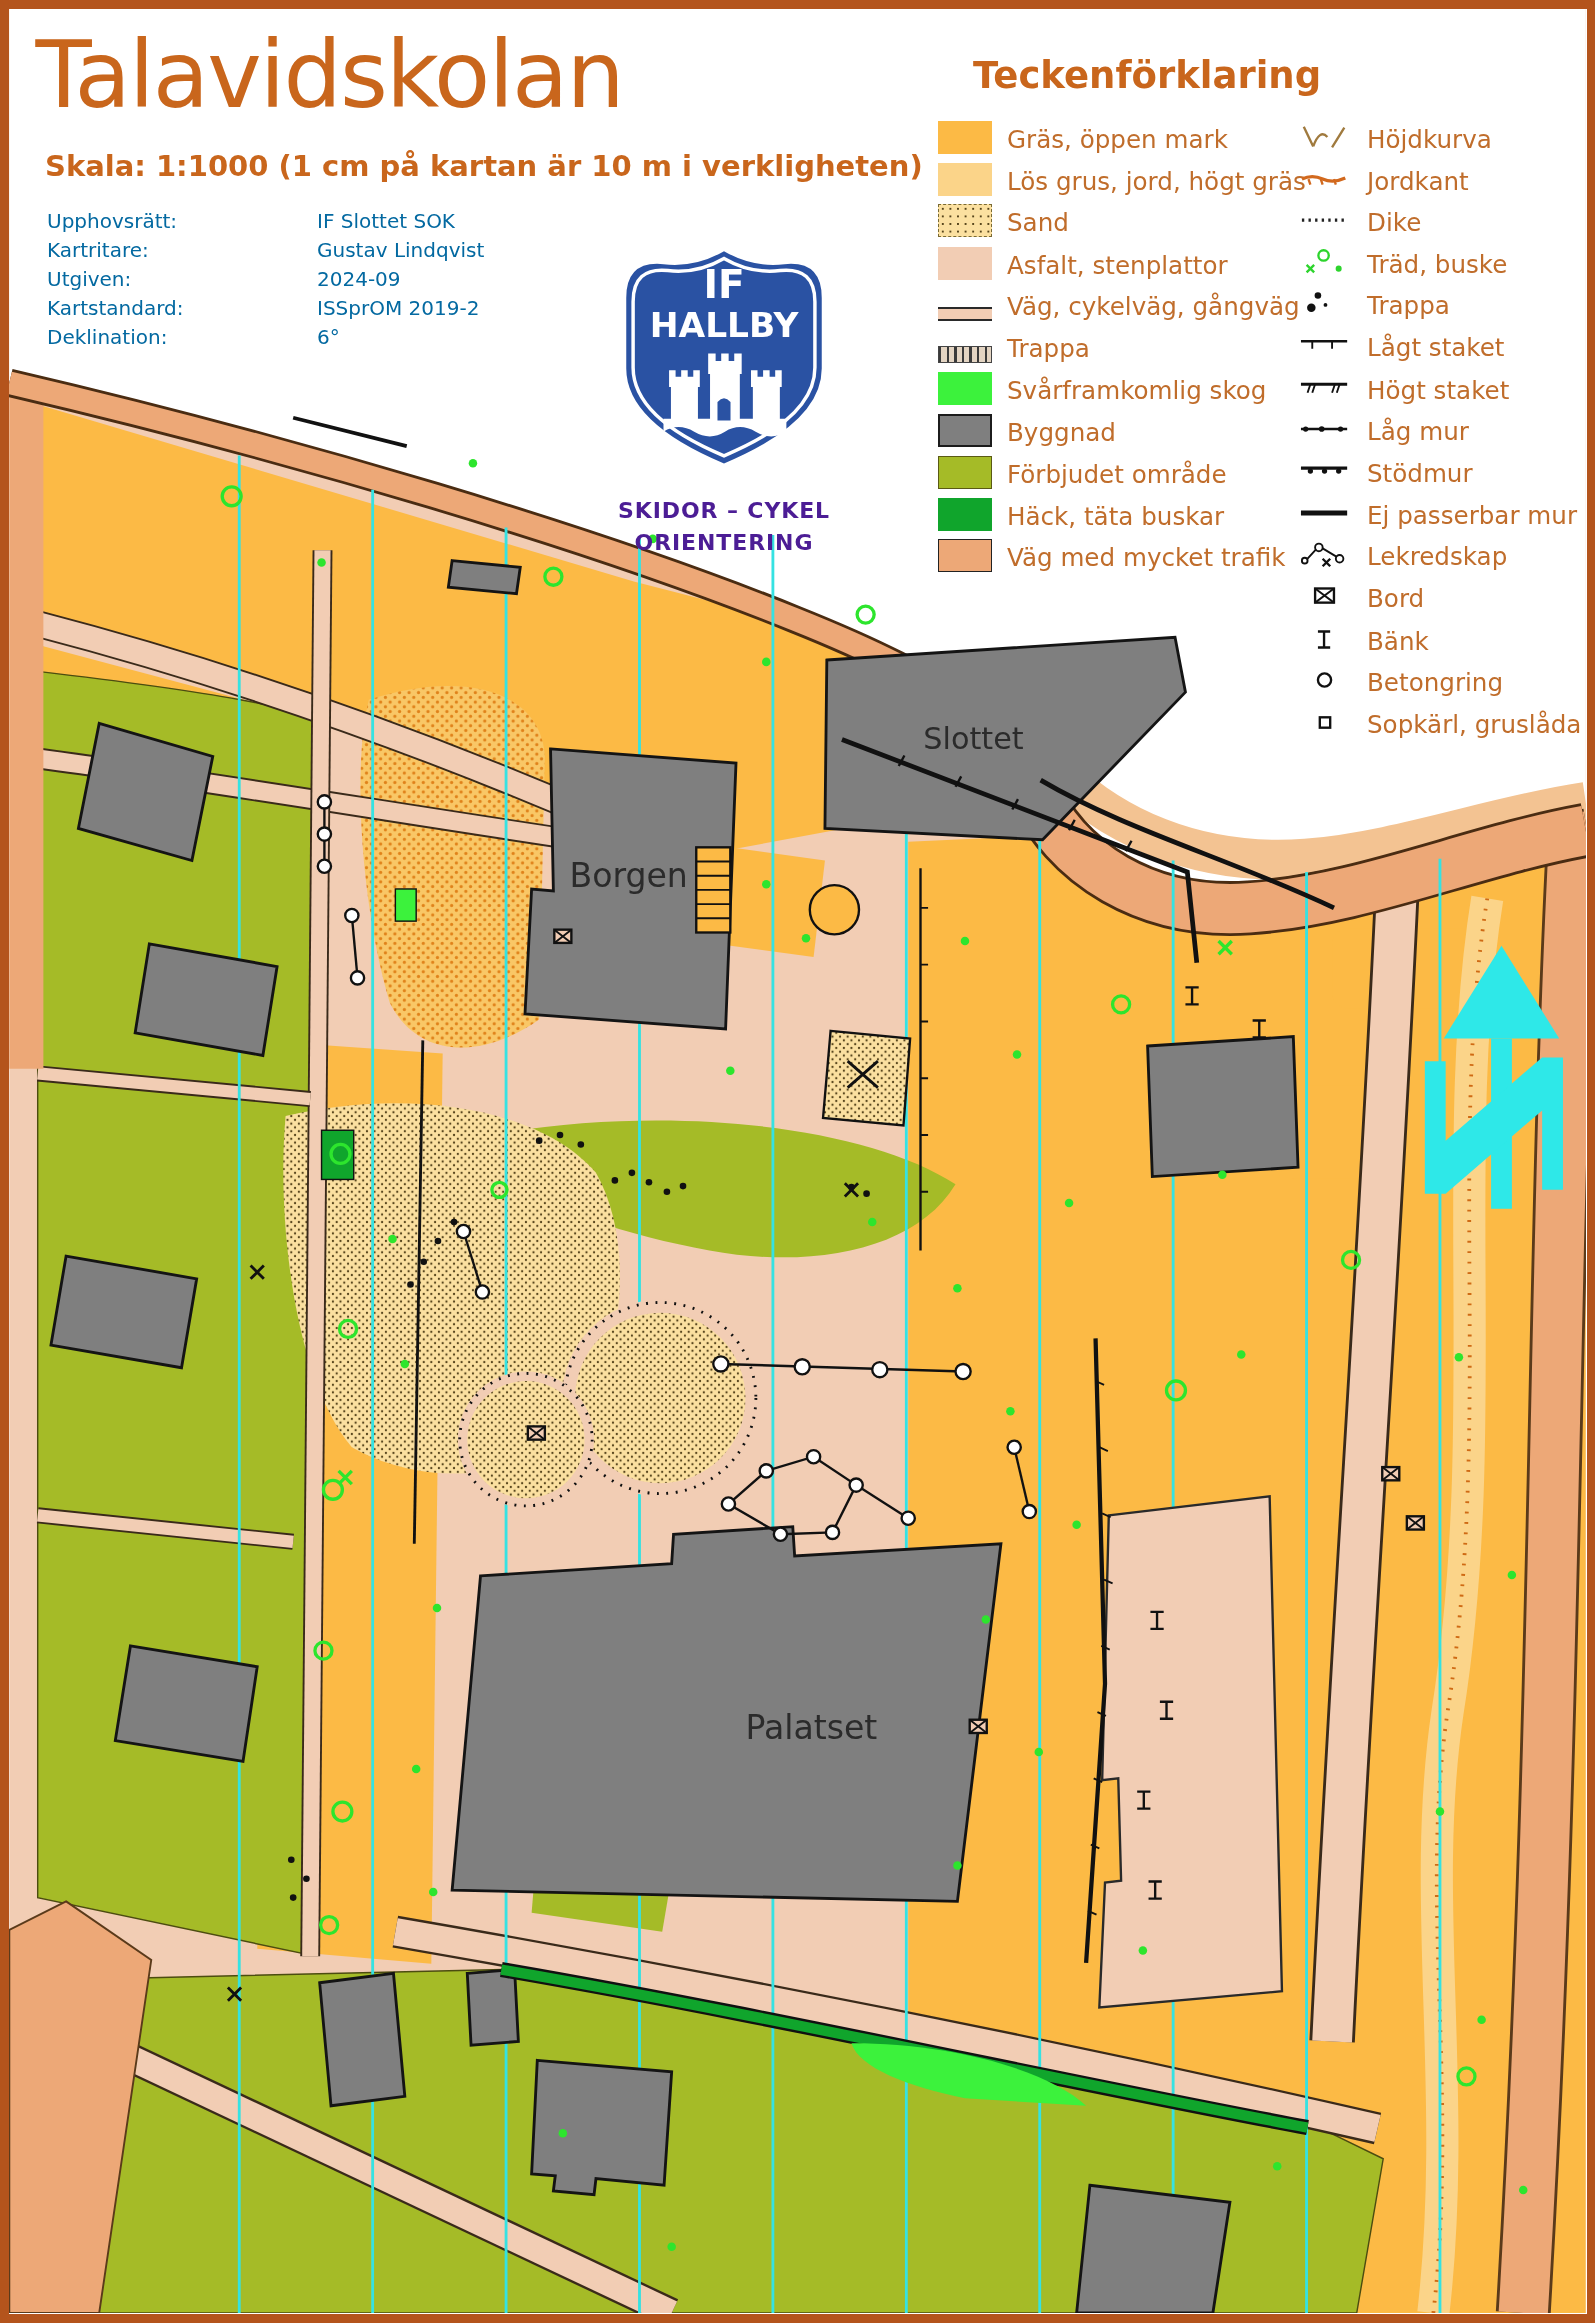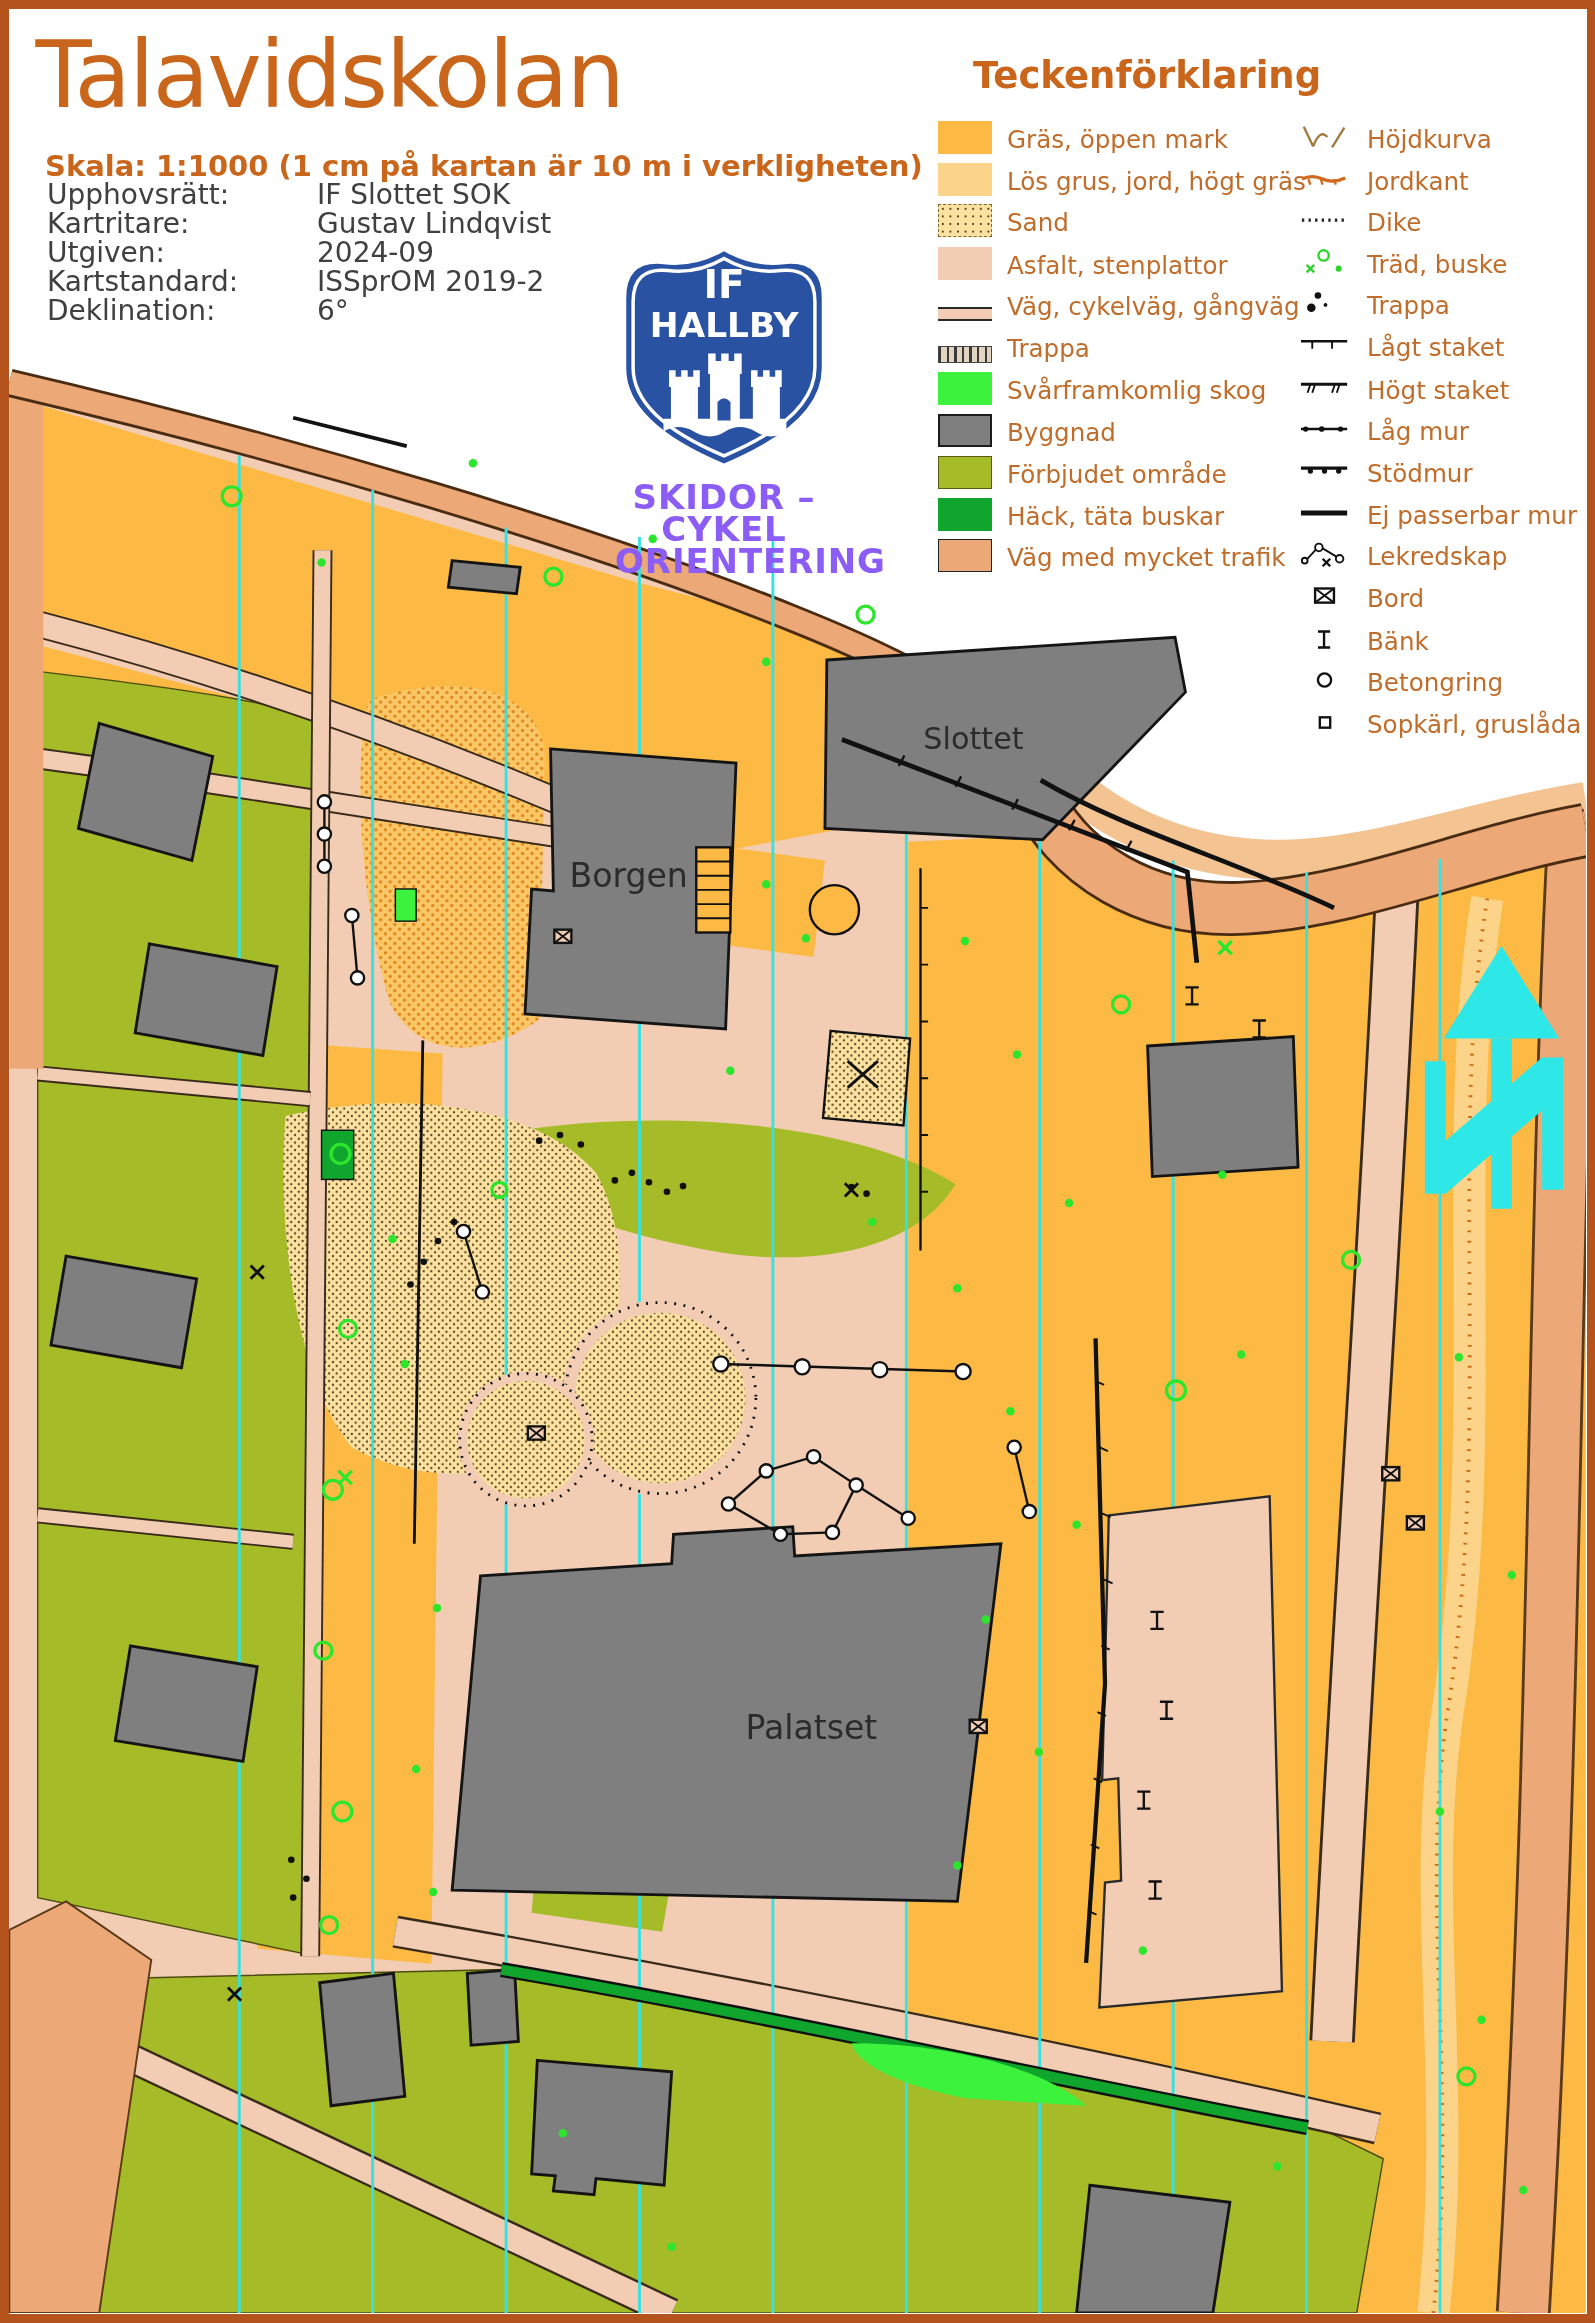--- a/index.html
+++ b/index.html
@@ -3,25 +3,25 @@
 <meta charset="utf-8">
 <style>
   html,body{margin:0;padding:0;background:#e8e8e8;}
   .page{position:relative;width:1596px;height:2323px;background:#fff;
         border:9.5px solid #b4541c;box-sizing:border-box;overflow:hidden;
         font-family:"DejaVu Sans","Liberation Sans",sans-serif;}
   svg.map{position:absolute;left:0;top:0;}
   .ov{position:absolute;z-index:5;}
   .title{left:26.5px;top:13.2px;font-size:92px;font-weight:normal;color:#c9661c;letter-spacing:-1.9px;}
   .scale{left:36px;top:140px;font-size:29px;font-weight:bold;color:#c9661c;}
-  .meta{left:38px;top:171px;font-size:28px;color:#404040;line-height:29px;}
+  .meta{left:38px;top:198px;font-size:20px;color:#0369a1;line-height:29px;}
   .meta .mrow{display:flex;}
   .meta .ml{width:270px;}
   .logo{left:606px;top:231px;width:218px;text-align:center;}
-  .logo .sub{font-size:34px;font-weight:bold;color:#8b5cf6;letter-spacing:0.9px;line-height:32px;margin-top:8px;}
+  .logo .sub{font-size:22px;font-weight:bold;color:#4c1d95;letter-spacing:0.9px;line-height:32px;margin-top:22px;}
   .lg-title{left:964px;top:45px;font-size:37px;font-weight:bold;color:#c9661c;}
   .lrow{position:absolute;height:38px;display:flex;align-items:flex-end;gap:15px;color:#c06d2b;font-size:24.6px;}
   .lrow.L{left:929px;width:379px;}
   .lrow.R{left:1289px;width:312px;}
   .swb{width:54px;height:33px;flex:0 0 auto;}
   .sw-gras{background:#fcba45;}
   .sw-grus{background:#fbd489;}
   .sw-sand{background:#fbe0a0;border:1.9px dashed #7a6a33;box-sizing:border-box;
     background-image:radial-gradient(#55431a 1.2px,transparent 1.3px);background-size:7.6px 7.6px;}
   .sw-asfalt{background:#f2cdb4;}

